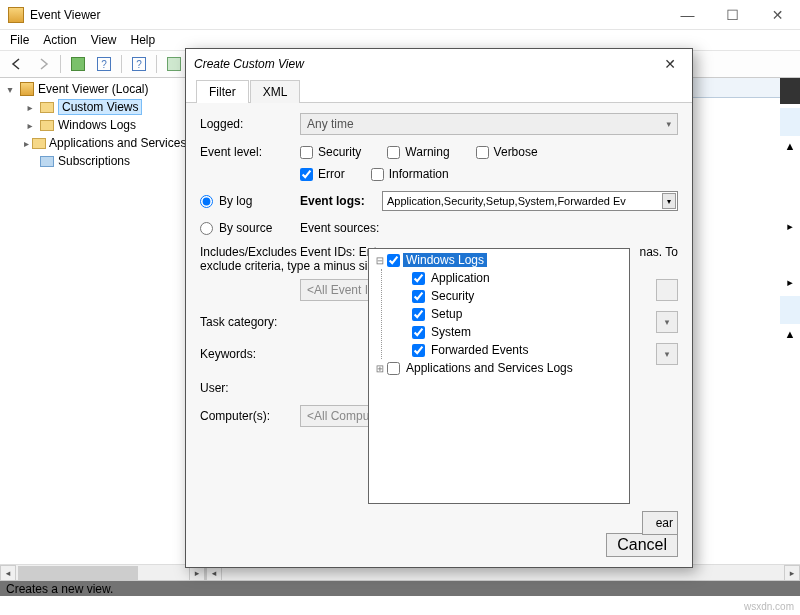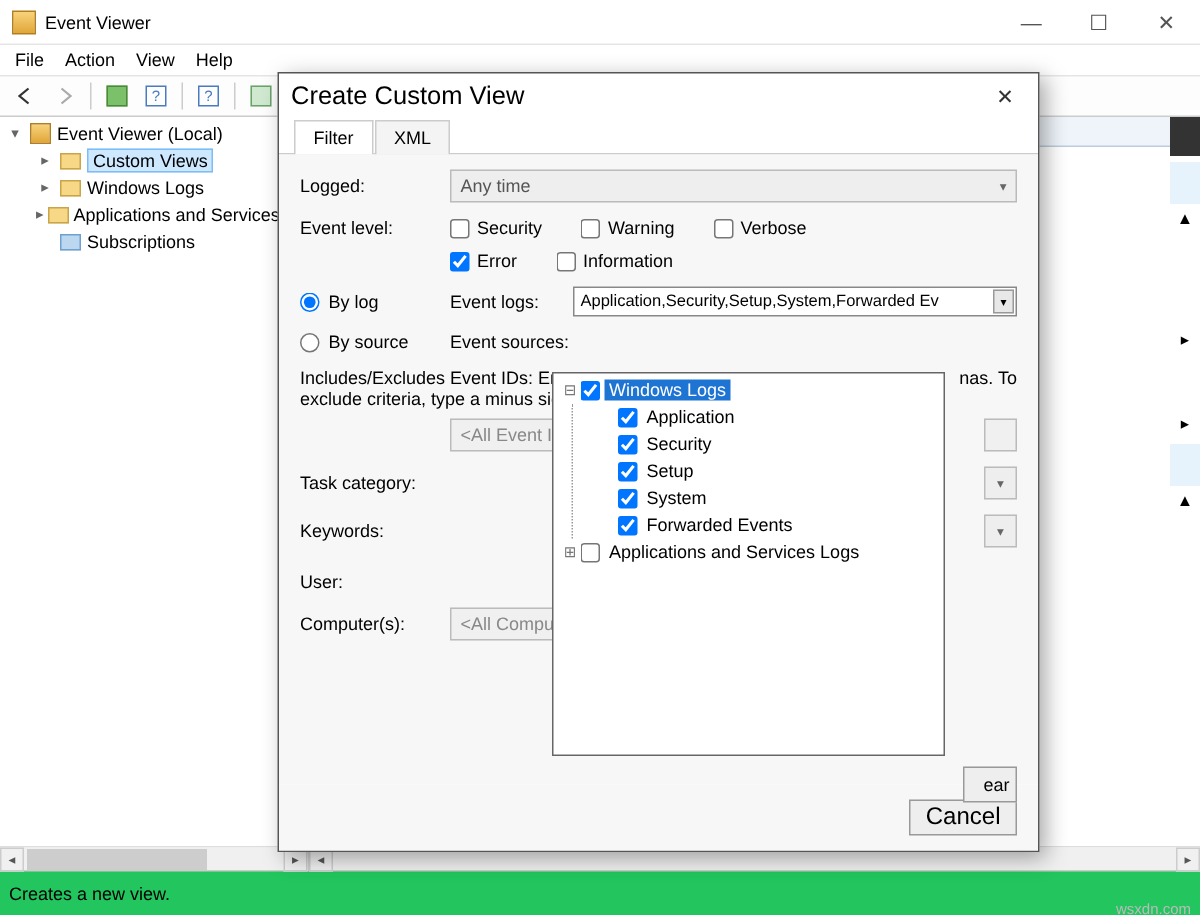--- a/index.html
+++ b/index.html
@@ -79,35 +79,35 @@
 
   .action-pane {
     position: absolute; right:0; top:78px; width:20px; height:440px;
     background:#fff;
   }
   .action-pane .dark-bar{height:26px;background:#333;}
   .action-pane .arrow{height:20px;display:flex;align-items:center;justify-content:center;font-size:11px;}
   .action-pane .hl{height:28px;background:#e6f2fc;}
 
   .statusbar {
-    height:30px; border-top:1px solid #ccc; background:#22c55e;
+    height:16px; border-top:1px solid #ccc; background:#737373;
     display:flex; align-items:center; padding:0 6px;
   }
 
   
   .dialog {
     position:absolute; left:185px; top:48px; width:508px; height:520px;
     background:#fff; border:1px solid #555;
     box-shadow: 4px 4px 14px rgba(0,0,0,.35);
     display:flex; flex-direction:column;
   }
   .dlg-title {
     height:30px; display:flex; align-items:center; padding:0 8px;
   }
-  .dlg-title .t { flex:1; font-size:17px; }
+  .dlg-title .t { flex:1; font-size:12px;font-style:italic; }
   .dlg-close { width:28px;height:22px;display:flex;align-items:center;justify-content:center;font-size:14px;color:#333; }
   .tabs {
     display:flex; gap:1px; padding:0 10px; border-bottom:1px solid #ccc;
     background:#fff;
   }
   .tab {
     padding:4px 12px; border:1px solid #ccc; border-bottom:none;
     background:#f4f4f4; position:relative; top:1px;
   }
   .tab.active { background:#fff; }
@@ -322,21 +322,21 @@
               <span>Information</span>
             </label>
         </div>
       </div>
     </div>
     <div class="row" style="margin-top:6px;">
       <label class="radio" style="width:100px;">
           <input type="radio" checked="" style="">
           <span>By log</span>
         </label>
-      <span style="width:82px;">Event logs:</span>
+      <span style="width:82px;font-weight:bold;">Event logs:</span>
       <div class="field-combo" style="flex:1;gap:20px;">
         <span style="white-space:nowrap;overflow:hidden;">Application,Security,Setup,System,Forwarded Ev</span>
         <span class="caret">▾</span>
       </div>
     </div>
     <div class="row">
       <label class="radio" style="width:100px;">
           <input type="radio" style="">
           <span>By source</span>
         </label>

